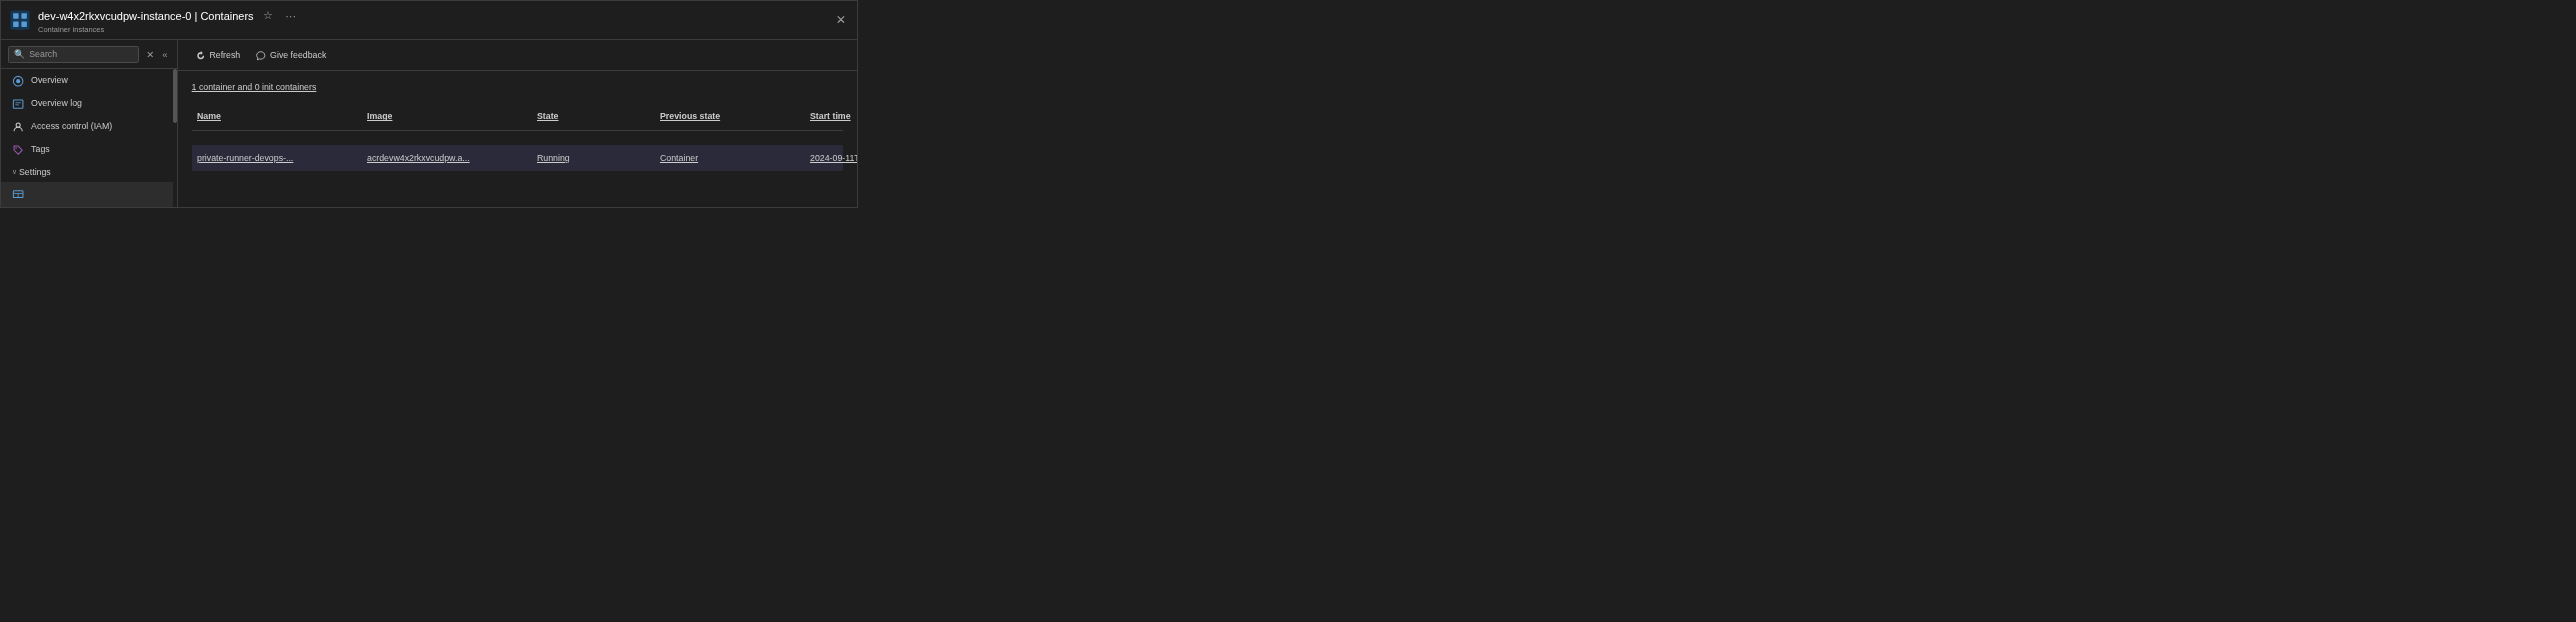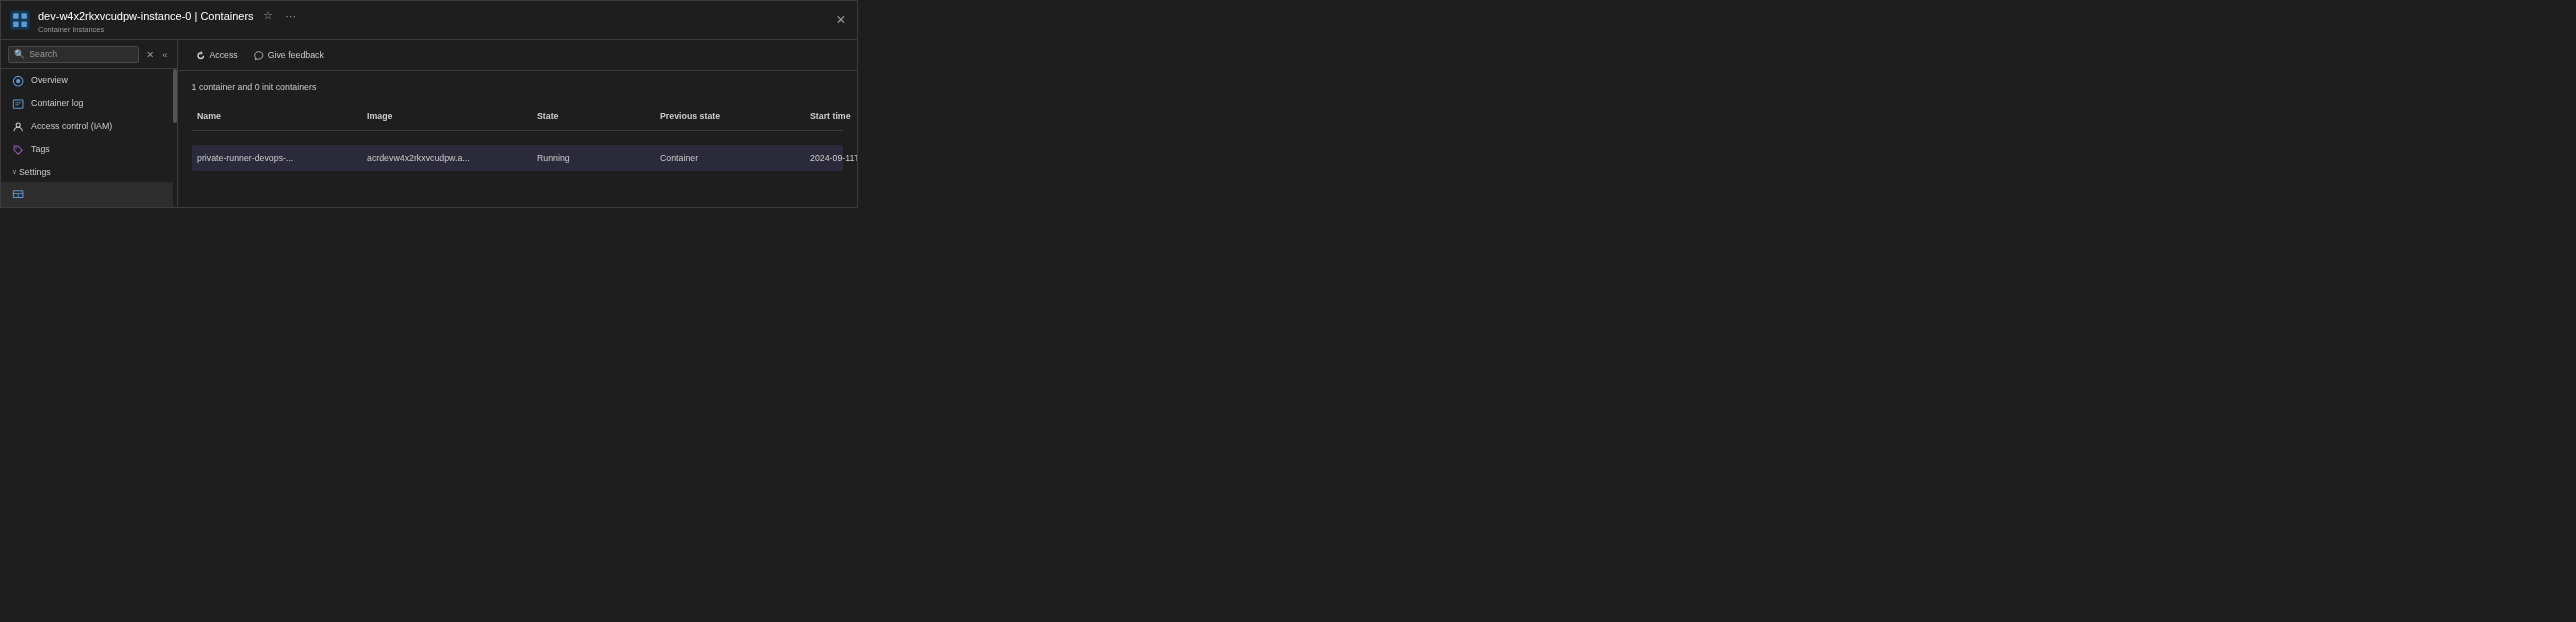--- a/index.html
+++ b/index.html
@@ -219,20 +219,21 @@
     }
 
     .toolbar-icon {
       font-size: 9.5px;
     }
 
     .content-body {
       flex: 1;
       padding: 11px 13.6px;
       overflow-y: auto;
+      text-decoration: underline;
     }
 
     .summary-text {
       font-size: 8.8px;
       color: #cccccc;
       margin-bottom: 11px;
     }
 
     .table-container {
       width: 100%;
@@ -394,21 +395,21 @@
           </div>
 
           <div class="sidebar-item">
             <div class="sidebar-item-icon activity-icon">
               <svg width="12.3" height="12.3" viewBox="0 0 18 18">
                 <rect x="2" y="3" width="14" height="12" rx="1" fill="none" stroke="#5b9bd5" stroke-width="1.5"></rect>
                 <line x1="5" y1="7" x2="13" y2="7" stroke="#5b9bd5" stroke-width="1.2"></line>
                 <line x1="5" y1="10" x2="10" y2="10" stroke="#5b9bd5" stroke-width="1.2"></line>
               </svg>
             </div>
-            <span>Container log</span>
+            <span>Overview log</span>
           </div>
 
           <div class="sidebar-item">
             <div class="sidebar-item-icon iam-icon">
               <svg width="12.3" height="12.3" viewBox="0 0 18 18">
                 <circle cx="9" cy="6" r="3" fill="none" stroke="#cccccc" stroke-width="1.5"></circle>
                 <path d="M3 15c0-3.3 2.7-6 6-6s6 2.7 6 6" fill="none" stroke="#cccccc" stroke-width="1.5"></path>
               </svg>
             </div>
             <span>Access control (IAM)</span>
@@ -449,21 +450,21 @@
 
     <div class="content-area">
 
       <div class="toolbar">
         <button class="toolbar-btn">
           <span class="toolbar-icon">
             <svg width="9.5" height="9.5" viewBox="0 0 14 14" style="display:inline-block;vertical-align:middle;">
               <path d="M12 7A5 5 0 1 1 7 2V0l3 3-3 3V4a3 3 0 1 0 3 3h2z" fill="#cccccc"></path>
             </svg>
           </span>
-          <span>Access</span>
+          <span>Refresh</span>
         </button>
         <button class="toolbar-btn">
           <span class="toolbar-icon">
             <svg width="9.5" height="9.5" viewBox="0 0 14 14" style="display:inline-block;vertical-align:middle;">
               <path d="M7 1C3.7 1 1 3.4 1 6.3c0 1.5.7 2.9 1.8 3.9L2 13l3.1-1.3c.6.2 1.2.3 1.9.3 3.3 0 6-2.4 6-5.3C13 3.4 10.3 1 7 1z" fill="none" stroke="#cccccc" stroke-width="1.2"></path>
             </svg>
           </span>
           <span>Give feedback</span>
         </button>
       </div>

